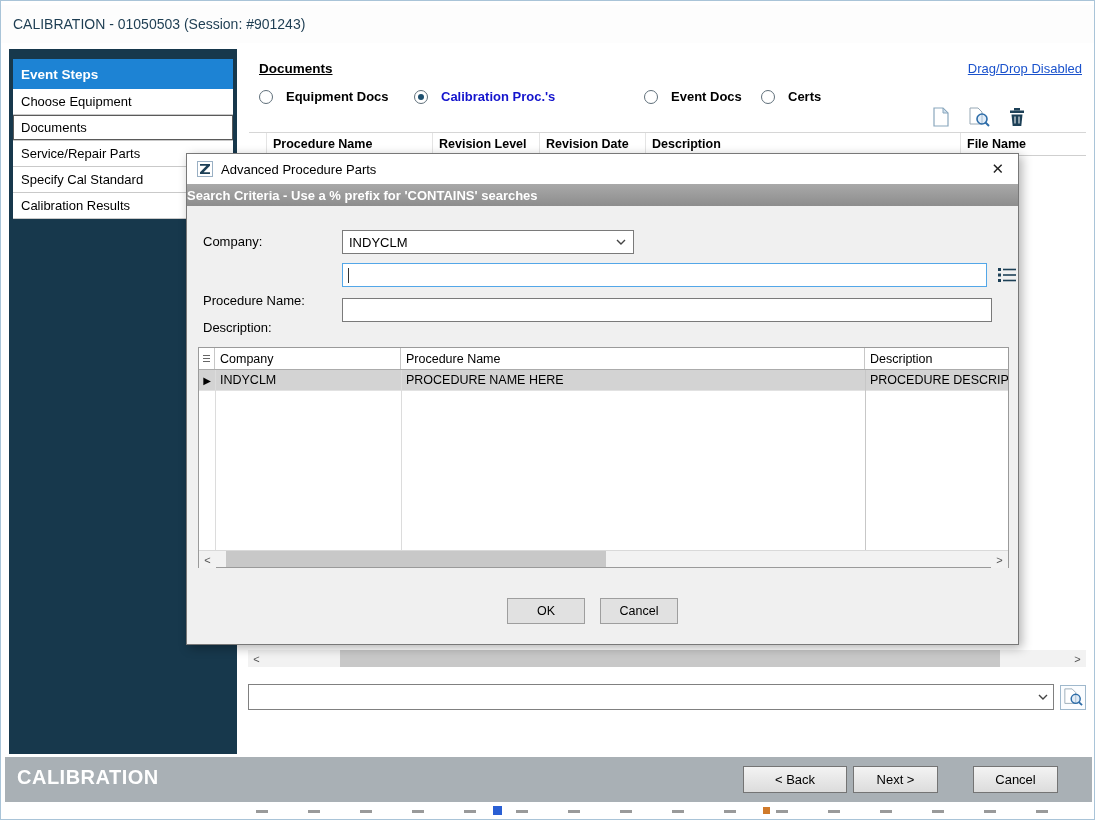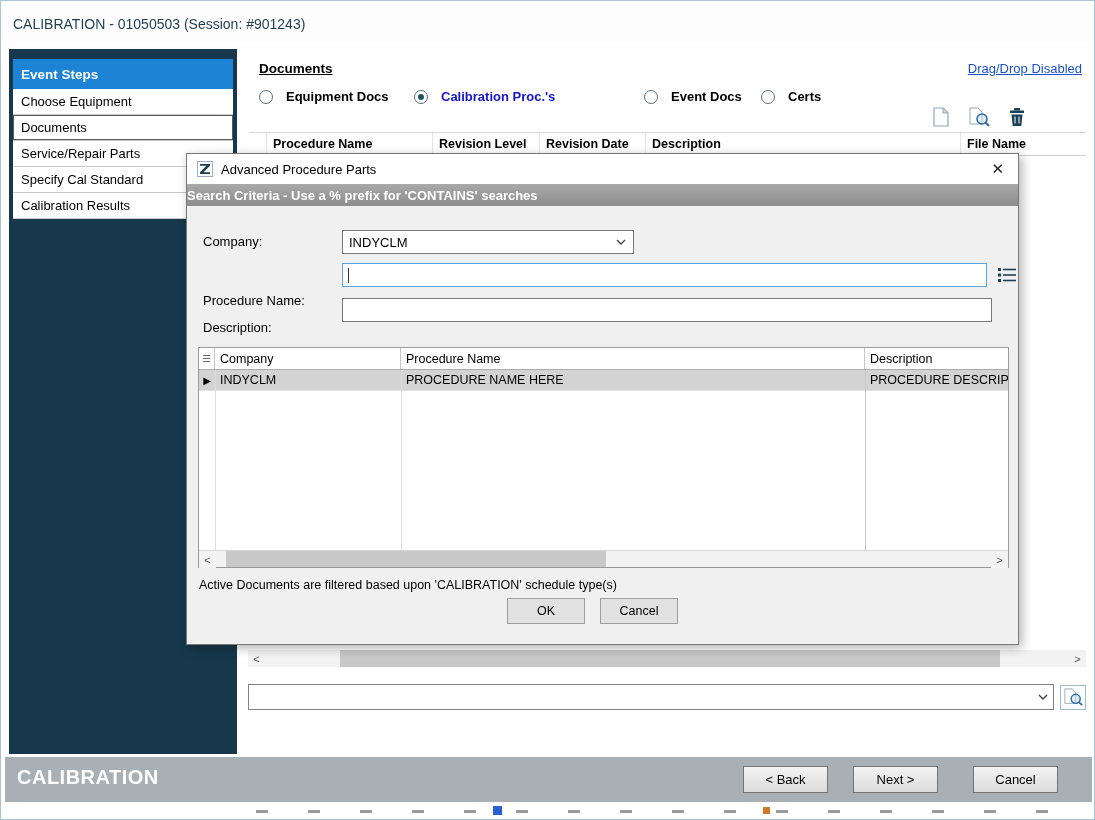--- a/index.html
+++ b/index.html
@@ -213,21 +213,21 @@
     <svg width="20" height="19" viewBox="0 0 22 21">
       <path d="M2 1 h8 l4 4 v12 h-12 z" fill="#fff" stroke="#97a8b5"></path>
       <circle cx="14" cy="12" r="5" fill="rgba(190,215,240,.45)" stroke="#2e6da8" stroke-width="1.6"></circle>
       <line x1="17.5" y1="15.5" x2="21" y2="19" stroke="#2e6da8" stroke-width="2"></line>
     </svg>
   </div>
 
   <div class="footer">
     <div class="footer-title">CALIBRATION</div>
   </div>
-  <div class="btn" style="left:742px; top:765px; width:85px;">&lt; Back</div>
+  <div class="btn" style="left:742px; top:765px; width:104px;">&lt; Back</div>
   <div class="btn" style="left:852px; top:765px; width:85px;">Next &gt;</div>
   <div class="btn" style="left:972px; top:765px; width:85px;">Cancel</div>
 
   <div class="artifacts">
     <div class="dashes"></div>
     <div class="mark-blue"></div>
     <div class="mark-orange"></div>
   </div>
 
   <div class="dlg">
@@ -298,19 +298,18 @@
       </div>
       <div class="dlg-scroll">
         <div class="sb-arrow">&lt;</div>
         <div class="sb-track">
           <div class="sb-thumb" style="left:10px; width:380px; height:16px;"></div>
         </div>
         <div class="sb-arrow">&gt;</div>
       </div>
     </div>
 
-    <div class="dlg-note">Active Documents are filtered based upon 'CALIBRATION' schedule type(s)</div>
 
     <div class="dlg-btn" style="left:320px;">OK</div>
     <div class="dlg-btn" style="left:413px;">Cancel</div>
   </div>
 
 </div>
 
 </body></html>

